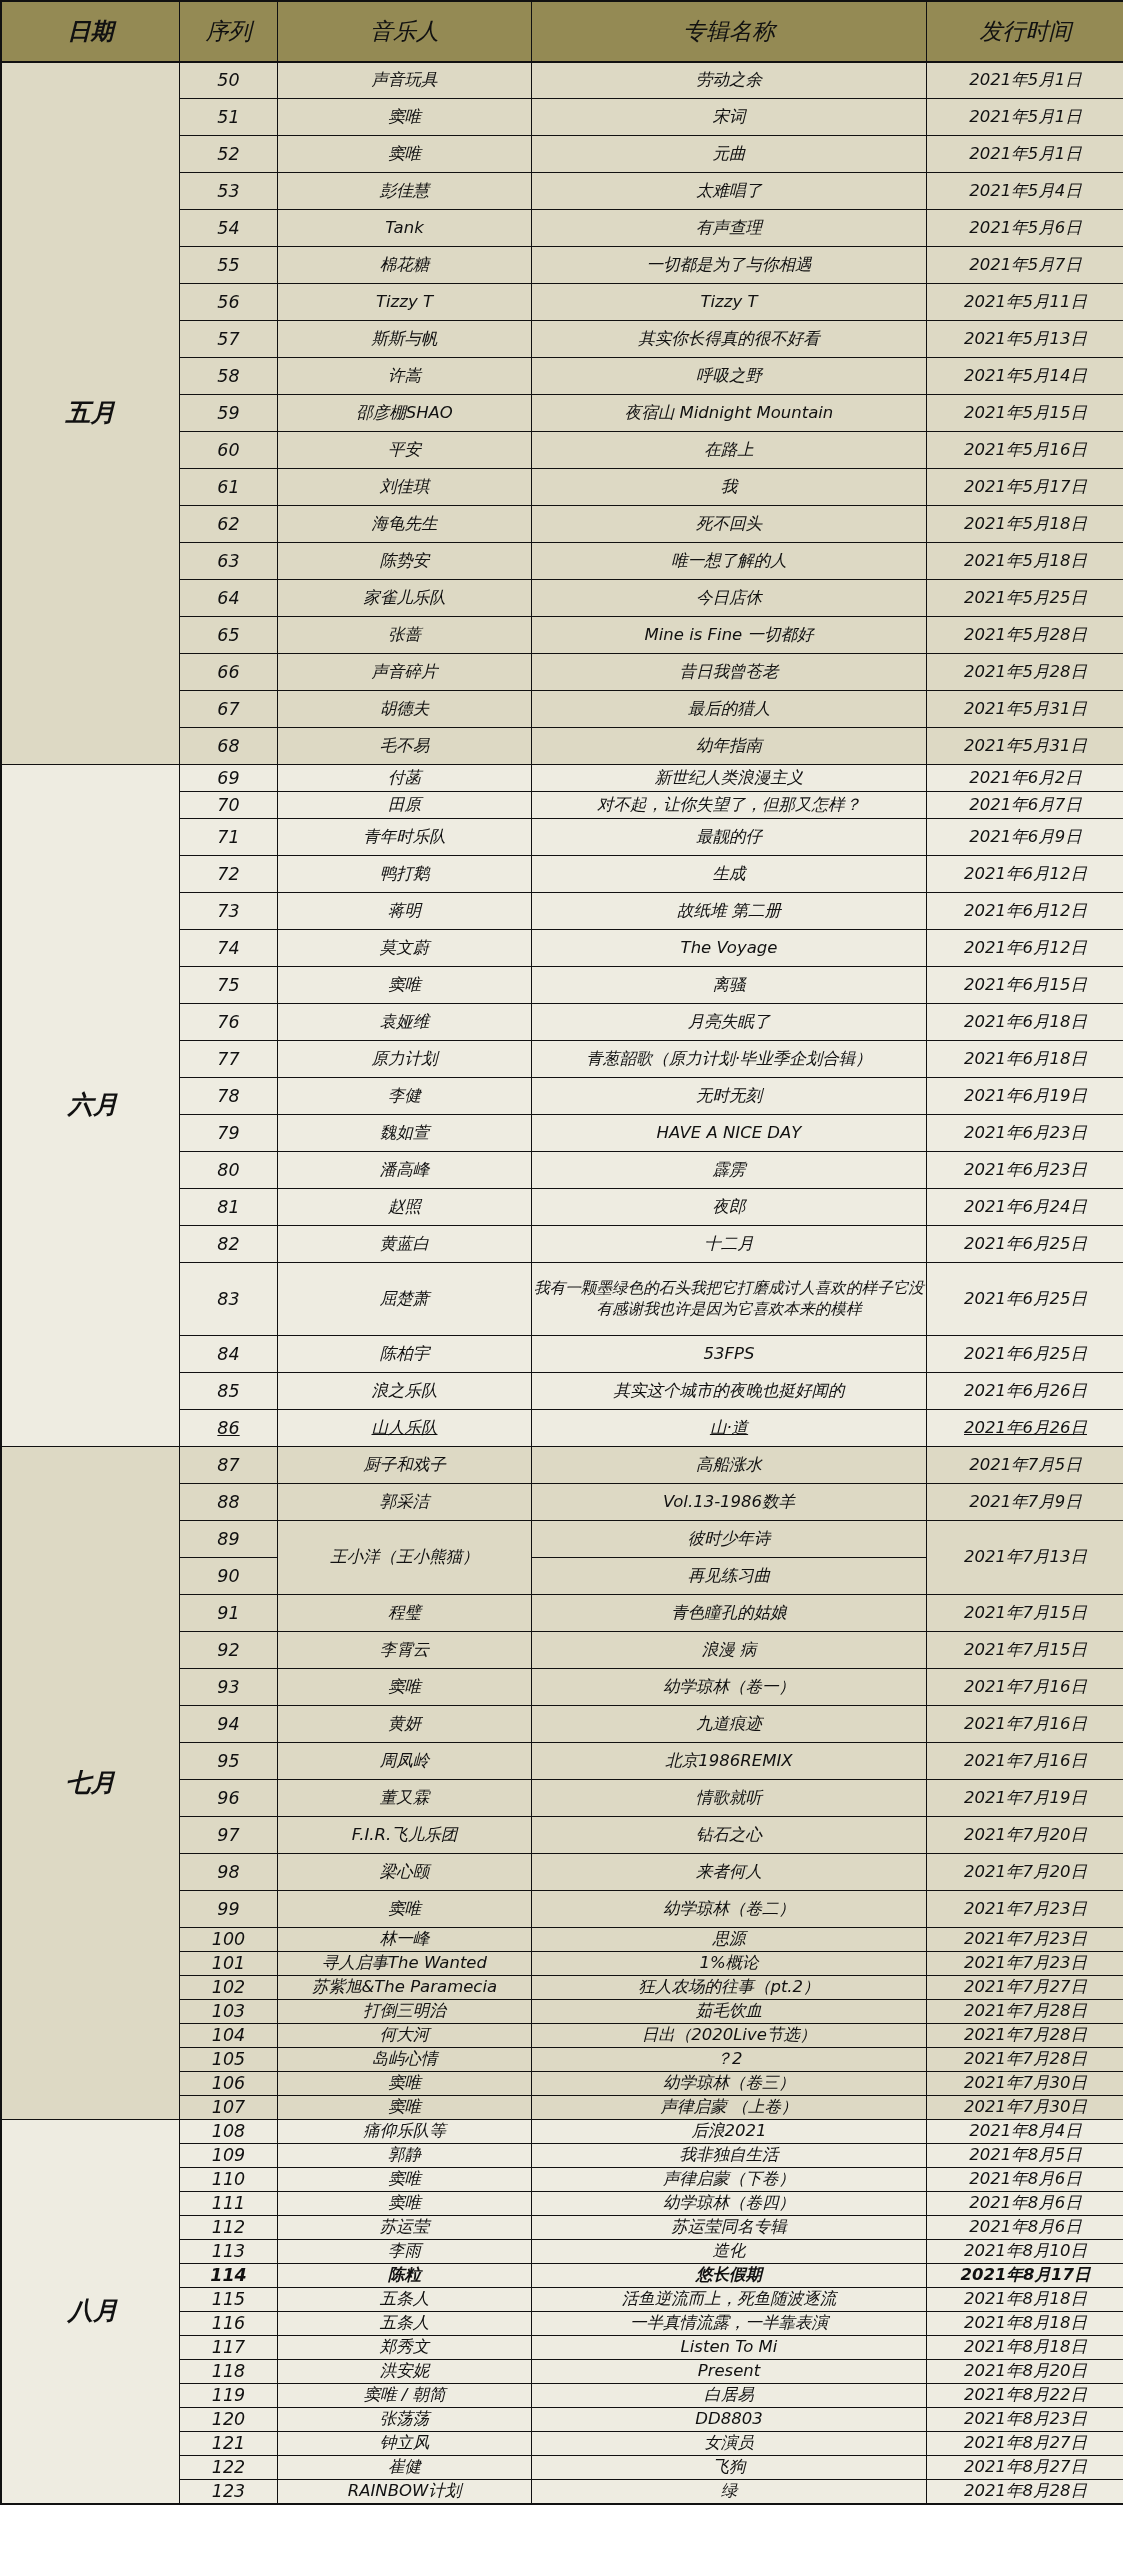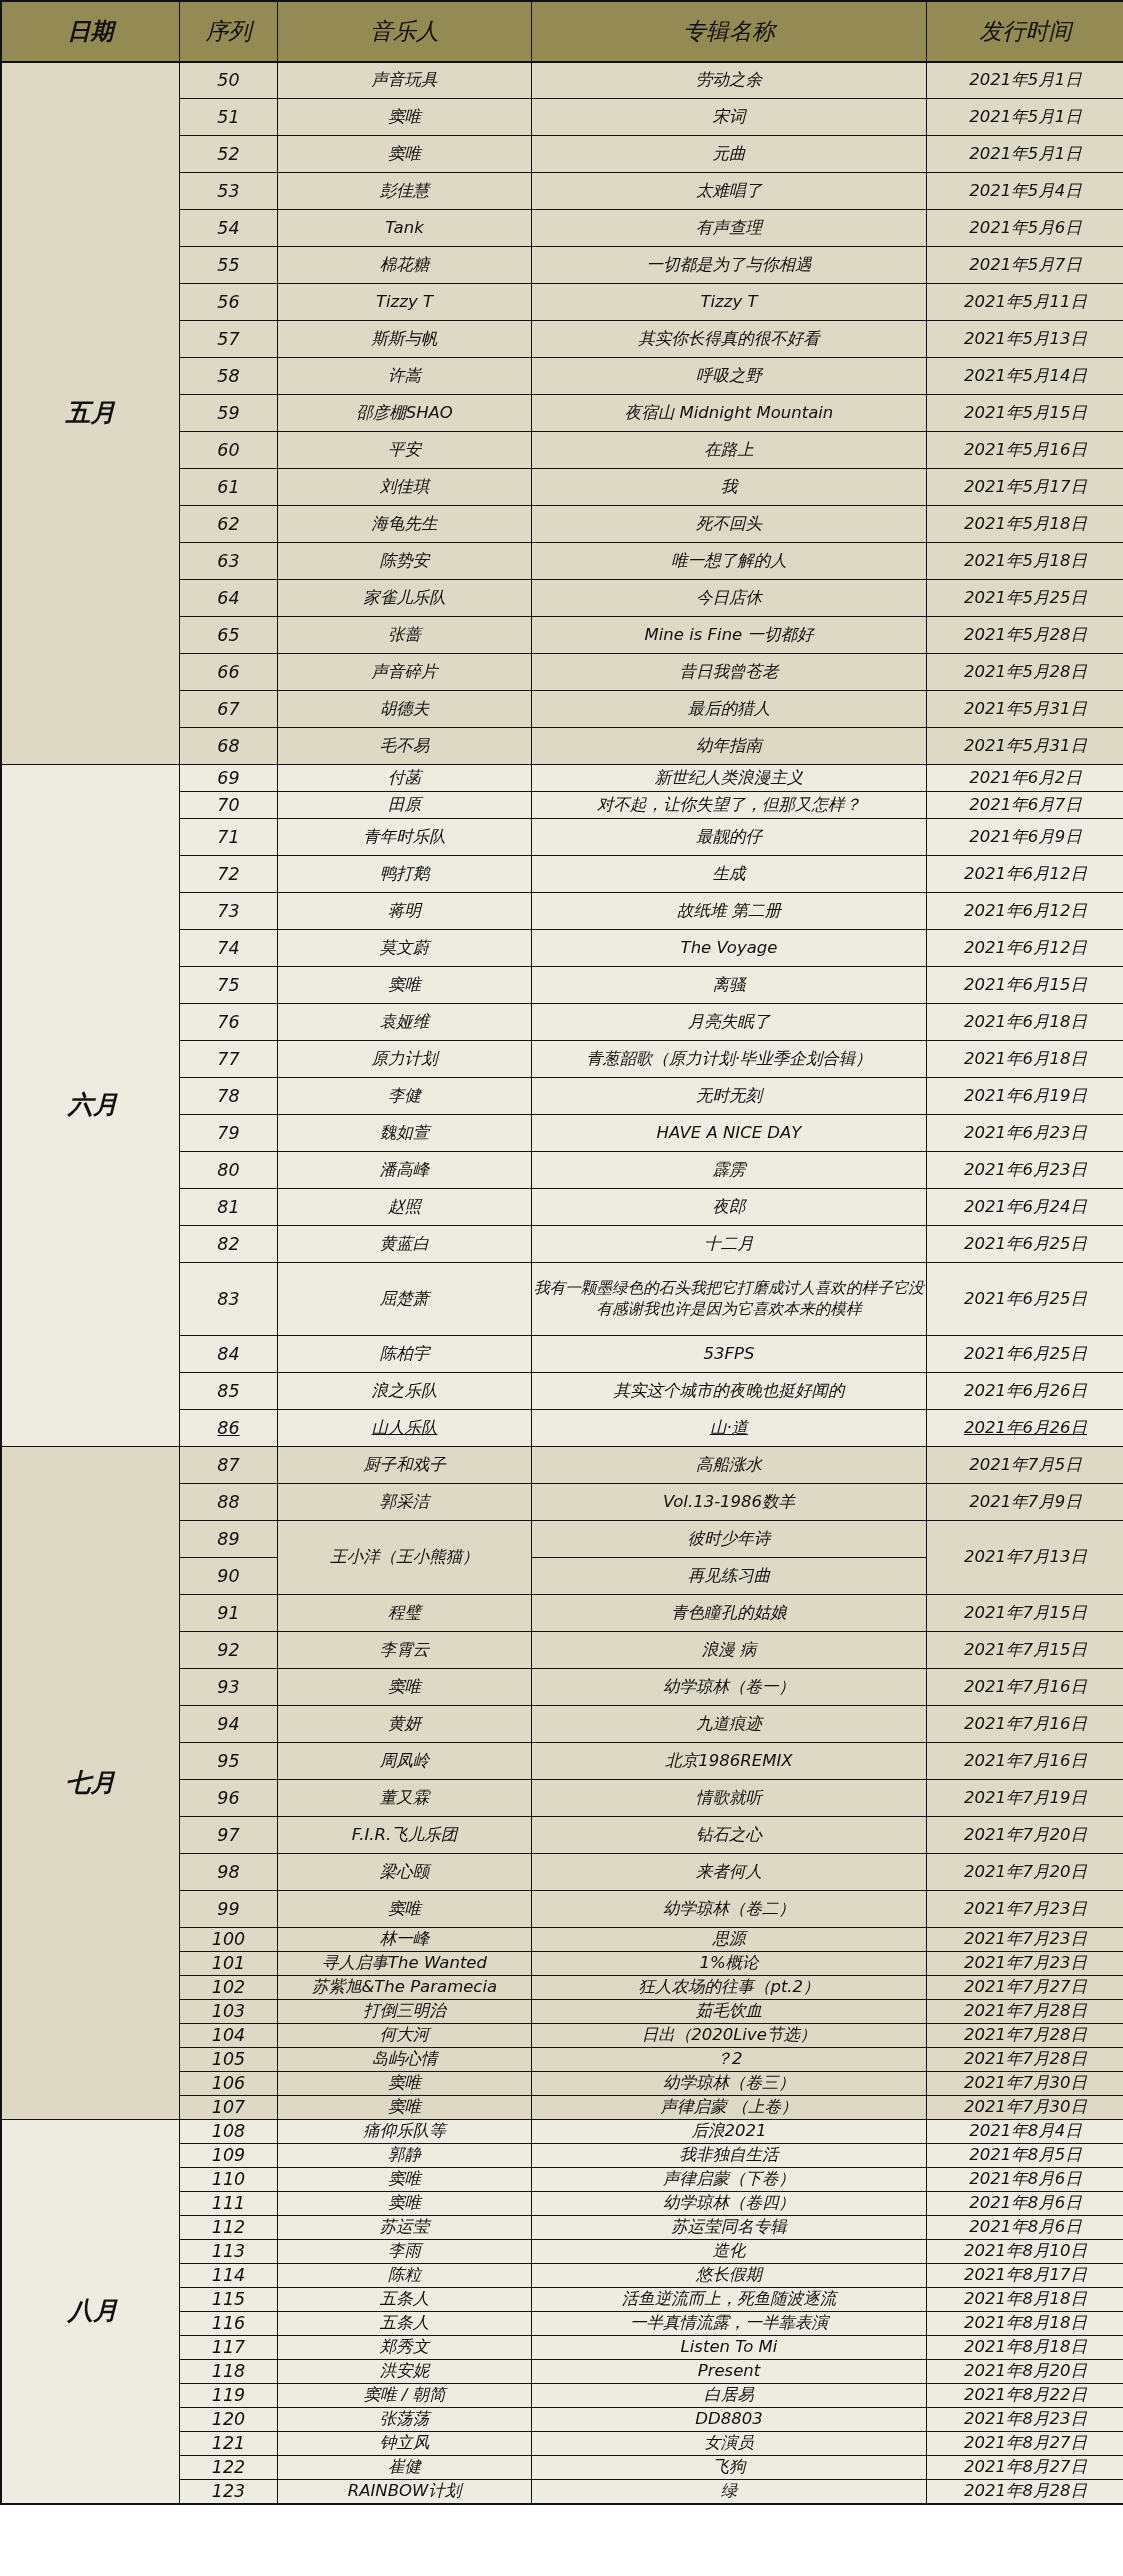--- a/index.html
+++ b/index.html
@@ -436,21 +436,21 @@
           <td class="artist">苏运莹</td>
           <td class="album">苏运莹同名专辑</td>
           <td class="date">2021年8月6日</td>
         </tr>
         <tr class="tone-b" style="height: 24px;">
           <td class="seq">113</td>
           <td class="artist">李雨</td>
           <td class="album">造化</td>
           <td class="date">2021年8月10日</td>
         </tr>
-        <tr class="tone-b" style="height: 24px;">
+        <tr class="tone-b" style="height: 24px; font-weight: bold;">
           <td class="seq">114</td>
           <td class="artist">陈粒</td>
           <td class="album">悠长假期</td>
           <td class="date">2021年8月17日</td>
         </tr>
         <tr class="tone-b" style="height: 24px;">
           <td class="seq">115</td>
           <td class="artist">五条人</td>
           <td class="album">活鱼逆流而上，死鱼随波逐流</td>
           <td class="date">2021年8月18日</td>

